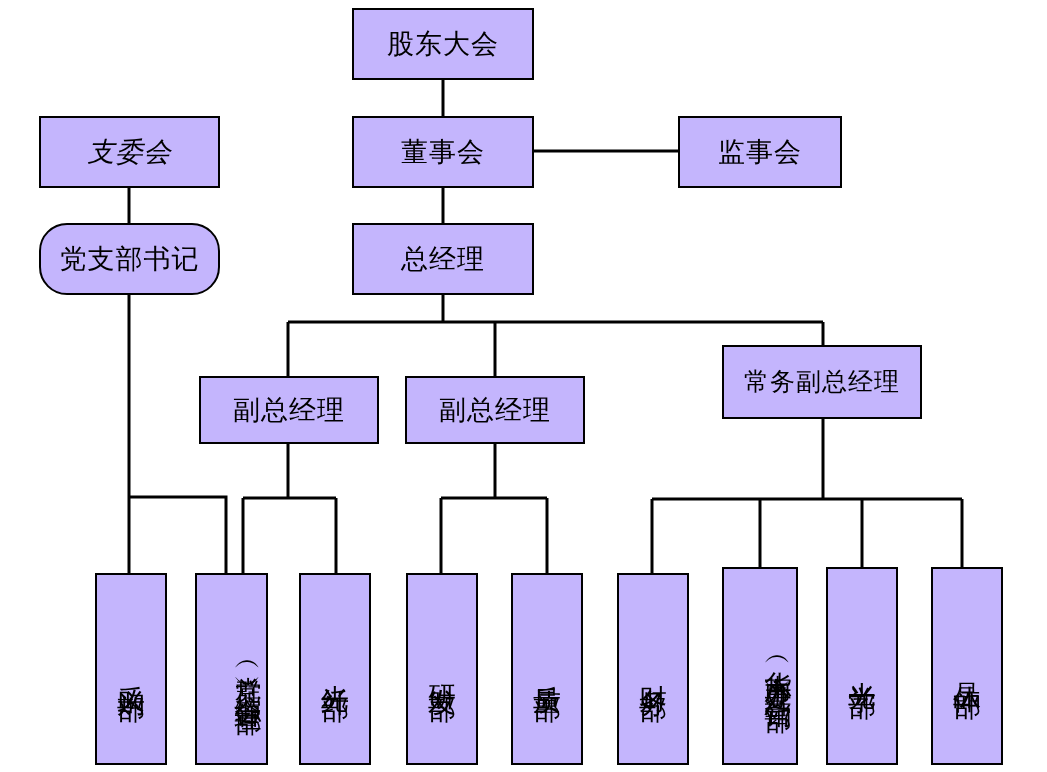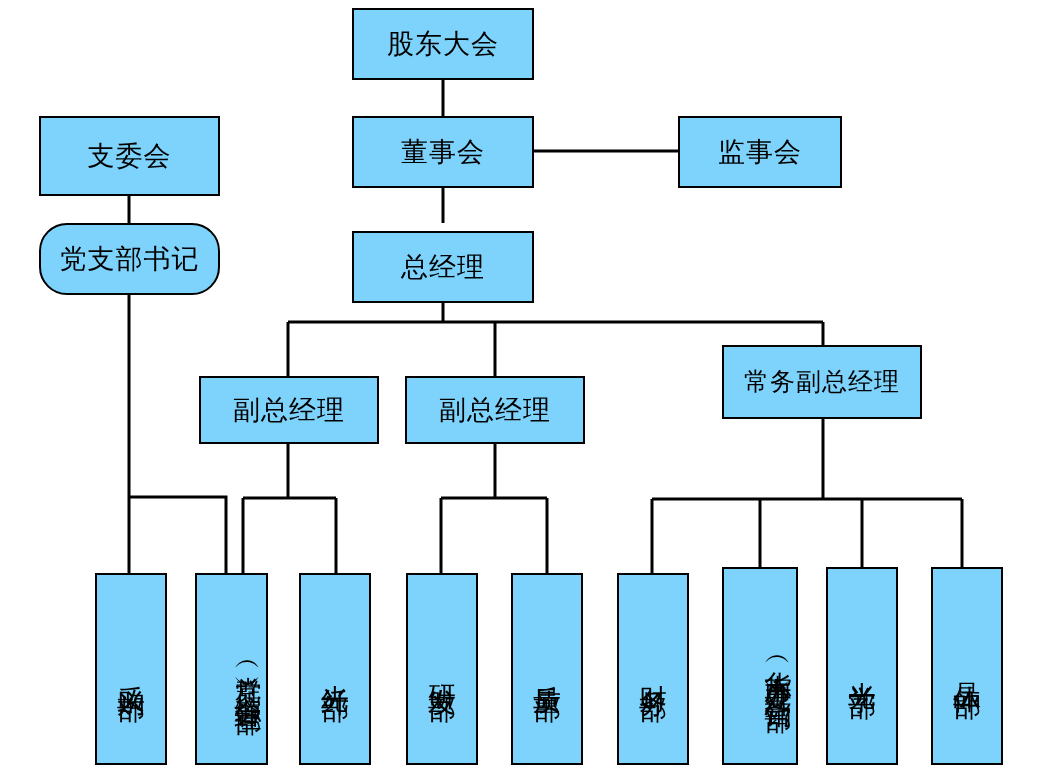--- a/index.html
+++ b/index.html
@@ -22,21 +22,21 @@
     left: 0;
     top: 0;
     width: 1047px;
     height: 772px;
     pointer-events: none;
   }
   .node {
     position: absolute;
     box-sizing: border-box;
     border: 2px solid #000000;
-    background: #7dd3fc;
+    background: #c4b5fd;
     display: flex;
     align-items: center;
     justify-content: center;
     text-align: center;
     color: #000000;
     line-height: 1.18;
   }
   .node.horiz {
     font-size: 27px;
     letter-spacing: 1px;
@@ -112,27 +112,27 @@
   <div id="node-layer">
       <div class="node horiz" style="left: 352px; top: 8px; width: 182px; height: 72px; border-color: rgb(0, 0, 0);">
         <span>股东大会</span>
       </div>
       <div class="node horiz" style="left: 352px; top: 116px; width: 182px; height: 72px; border-color: rgb(0, 0, 0); justify-content: center;">
         <span>董事会</span>
       </div>
       <div class="node horiz" style="left: 678px; top: 116px; width: 164px; height: 72px; border-color: rgb(0, 0, 0); align-items: center;">
         <span>监事会</span>
       </div>
-      <div class="node horiz" style="left: 39px; top: 116px; width: 181px; height: 80px; border-color: rgb(0, 0, 0);">
+      <div class="node horiz" style="left: 39px; top: 116px; width: 181px; height: 72px; border-color: rgb(0, 0, 0); font-style: italic;">
         <span>支委会</span>
       </div>
       <div class="node horiz" style="left: 39px; top: 223px; width: 181px; height: 72px; border-color: rgb(0, 0, 0); border-radius: 28px;">
         <span>党支部书记</span>
       </div>
-      <div class="node horiz" style="left: 352px; top: 223px; width: 182px; height: 72px; border-color: rgb(0, 0, 0); margin-top: 8px;">
+      <div class="node horiz" style="left: 352px; top: 223px; width: 182px; height: 72px; border-color: rgb(0, 0, 0);">
         <span>总经理</span>
       </div>
       <div class="node horiz" style="left: 199px; top: 376px; width: 180px; height: 68px; border-color: rgb(0, 0, 0);">
         <span>副总经理</span>
       </div>
       <div class="node horiz" style="left: 405px; top: 376px; width: 180px; height: 68px; border-color: rgb(0, 0, 0);">
         <span>副总经理</span>
       </div>
       <div class="node horiz two-line" style="left: 722px; top: 345px; width: 200px; height: 74px; border-color: rgb(0, 0, 0);">
         <span>常务副总经理</span>

